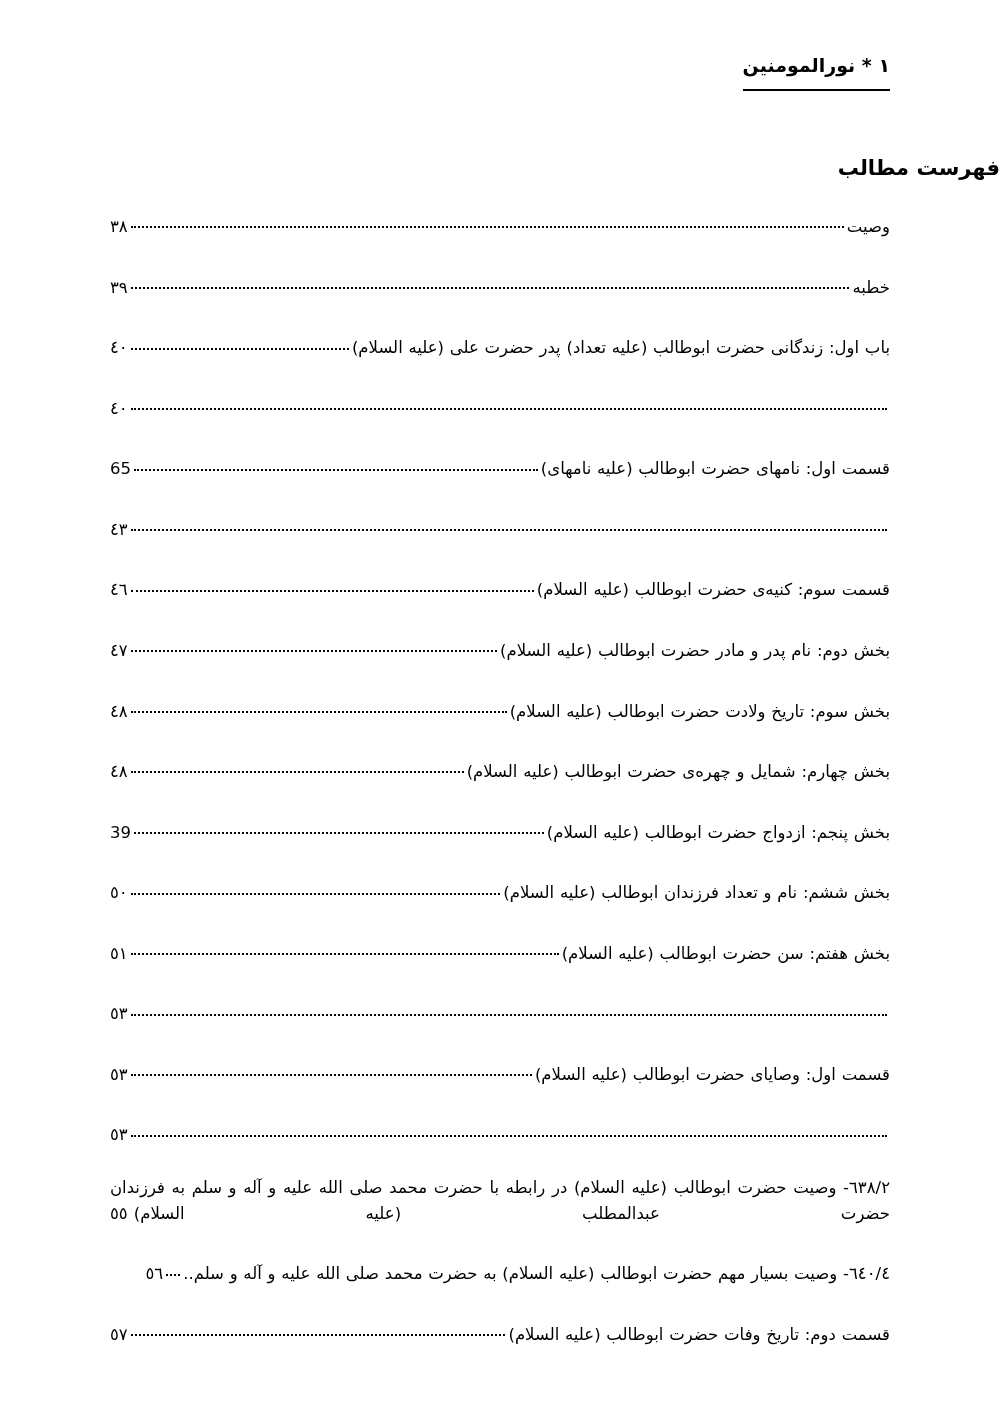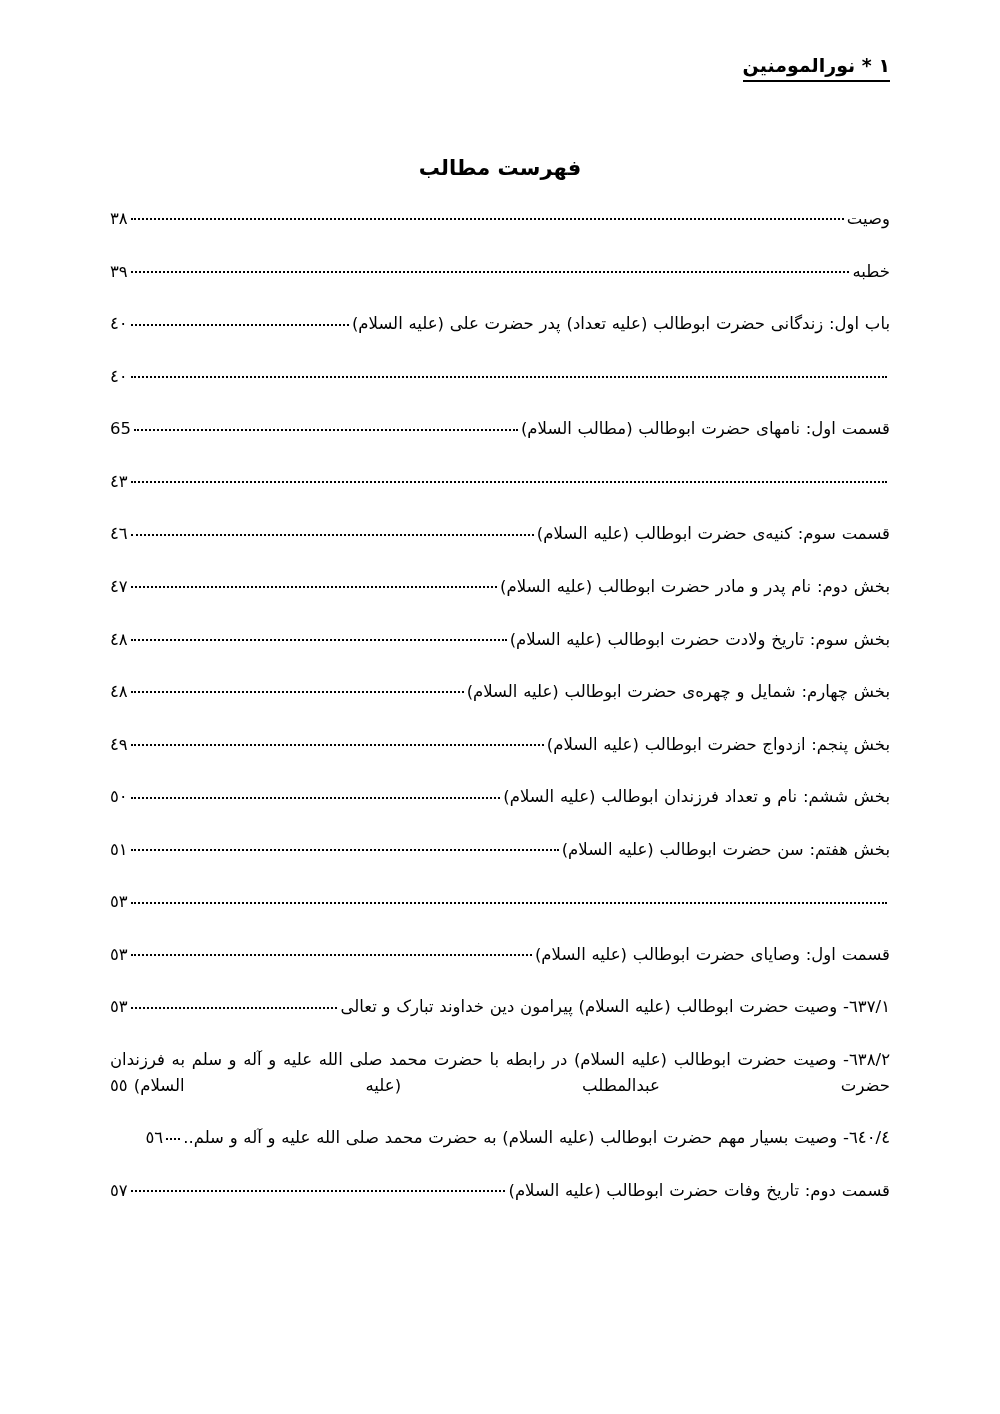--- a/index.html
+++ b/index.html
@@ -27,38 +27,37 @@
     right: 110px;
     left: 110px;
     display: flex;
     justify-content: flex-start;
     direction: rtl;
   }
 
   .header-inner {
     display: inline-block;
     border-bottom: 2.5px solid #000;
-    padding-bottom: 3px;
+    padding-bottom: 12px;
     line-height: 1.2;
   }
 
   .header-text {
     font-size: 19px;
     font-weight: bold;
     letter-spacing: 0;
     white-space: nowrap;
   }
 
   
   .doc-title {
     position: absolute;
     top: 156px;
     left: 0;
     right: 0;
-    text-align: center;
     font-size: 21px;
     font-weight: bold;
   }
 
   
   .toc {
     position: absolute;
     top: 206px;
     right: 110px;
     left: 110px;
@@ -108,20 +107,21 @@
     right: 0;
     border-bottom: 2px dotted #000;
   }
 
   .entry-page {
     flex: 0 0 auto;
     direction: rtl;
     unicode-bidi: isolate;
     white-space: nowrap;
     font-size: 16.5px;
+    margin-top: 8px;
   }
 
   
   .toc-entry.multiline .entry-row {
     display: block;
   }
 
   .toc-entry.multiline .entry-title {
     display: inline;
   }
@@ -168,21 +168,21 @@
         </div>
       </div>
       <div class="toc-entry">
         <div class="entry-row">
           <span class="entry-leader"></span>
           <span class="entry-page">٤٠</span>
         </div>
       </div>
       <div class="toc-entry">
         <div class="entry-row">
-          <span class="entry-title">قسمت اول: نامهای حضرت ابوطالب (مطالب السلام)</span>
+          <span class="entry-title">قسمت اول: نامهای حضرت ابوطالب (علیه نامهای)</span>
           <span class="entry-leader"></span>
           <span class="entry-page">65</span>
         </div>
       </div>
       <div class="toc-entry">
         <div class="entry-row">
           <span class="entry-leader"></span>
           <span class="entry-page">٤٣</span>
         </div>
       </div>
@@ -211,21 +211,21 @@
         <div class="entry-row">
           <span class="entry-title">بخش چهارم: شمایل و چهره‌ی حضرت ابوطالب (علیه السلام)</span>
           <span class="entry-leader"></span>
           <span class="entry-page">٤٨</span>
         </div>
       </div>
       <div class="toc-entry">
         <div class="entry-row">
           <span class="entry-title">بخش پنجم: ازدواج حضرت ابوطالب (علیه السلام)</span>
           <span class="entry-leader"></span>
-          <span class="entry-page">٤٩</span>
+          <span class="entry-page">39</span>
         </div>
       </div>
       <div class="toc-entry">
         <div class="entry-row">
           <span class="entry-title">بخش ششم: نام و تعداد فرزندان ابوطالب (علیه السلام)</span>
           <span class="entry-leader"></span>
           <span class="entry-page">٥٠</span>
         </div>
       </div>
       <div class="toc-entry">
@@ -243,21 +243,20 @@
       </div>
       <div class="toc-entry">
         <div class="entry-row">
           <span class="entry-title">قسمت اول: وصایای حضرت ابوطالب (علیه السلام)</span>
           <span class="entry-leader"></span>
           <span class="entry-page">٥٣</span>
         </div>
       </div>
       <div class="toc-entry">
         <div class="entry-row">
-          <span class="entry-title">٦٣٧/١- وصیت حضرت ابوطالب (علیه السلام) پیرامون دین خداوند تبارک و تعالی</span>
           <span class="entry-leader"></span>
           <span class="entry-page">٥٣</span>
         </div>
       </div>
       <div class="toc-entry multiline">
         <div class="entry-row"><span class="entry-title">٦٣٨/٢- وصیت حضرت ابوطالب (علیه السلام) در رابطه با حضرت محمد صلی الله علیه و آله و سلم به فرزندان حضرت عبدالمطلب (علیه السلام)</span><span class="entry-leader"></span><span class="entry-page">٥٥</span></div>
       </div>
       <div class="toc-entry">
         <div class="entry-row">
           <span class="entry-title">٦٤٠/٤- وصیت بسیار مهم حضرت ابوطالب (علیه السلام) به حضرت محمد صلی الله علیه و آله و سلم..</span>

